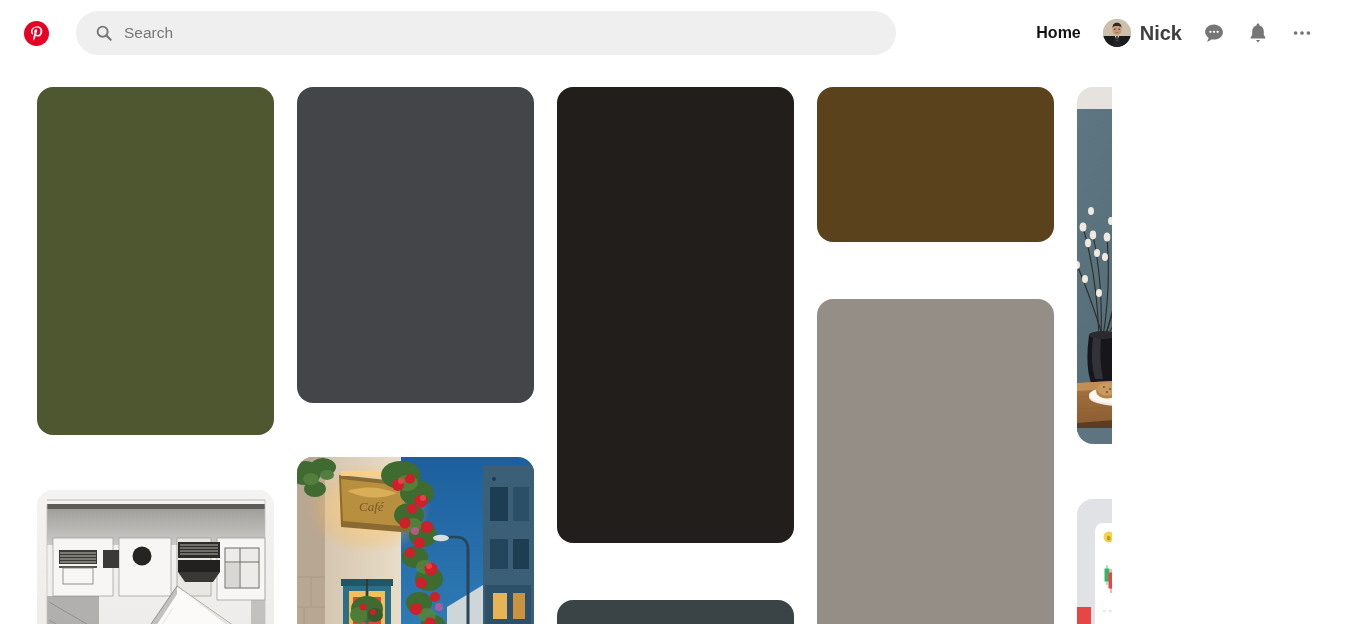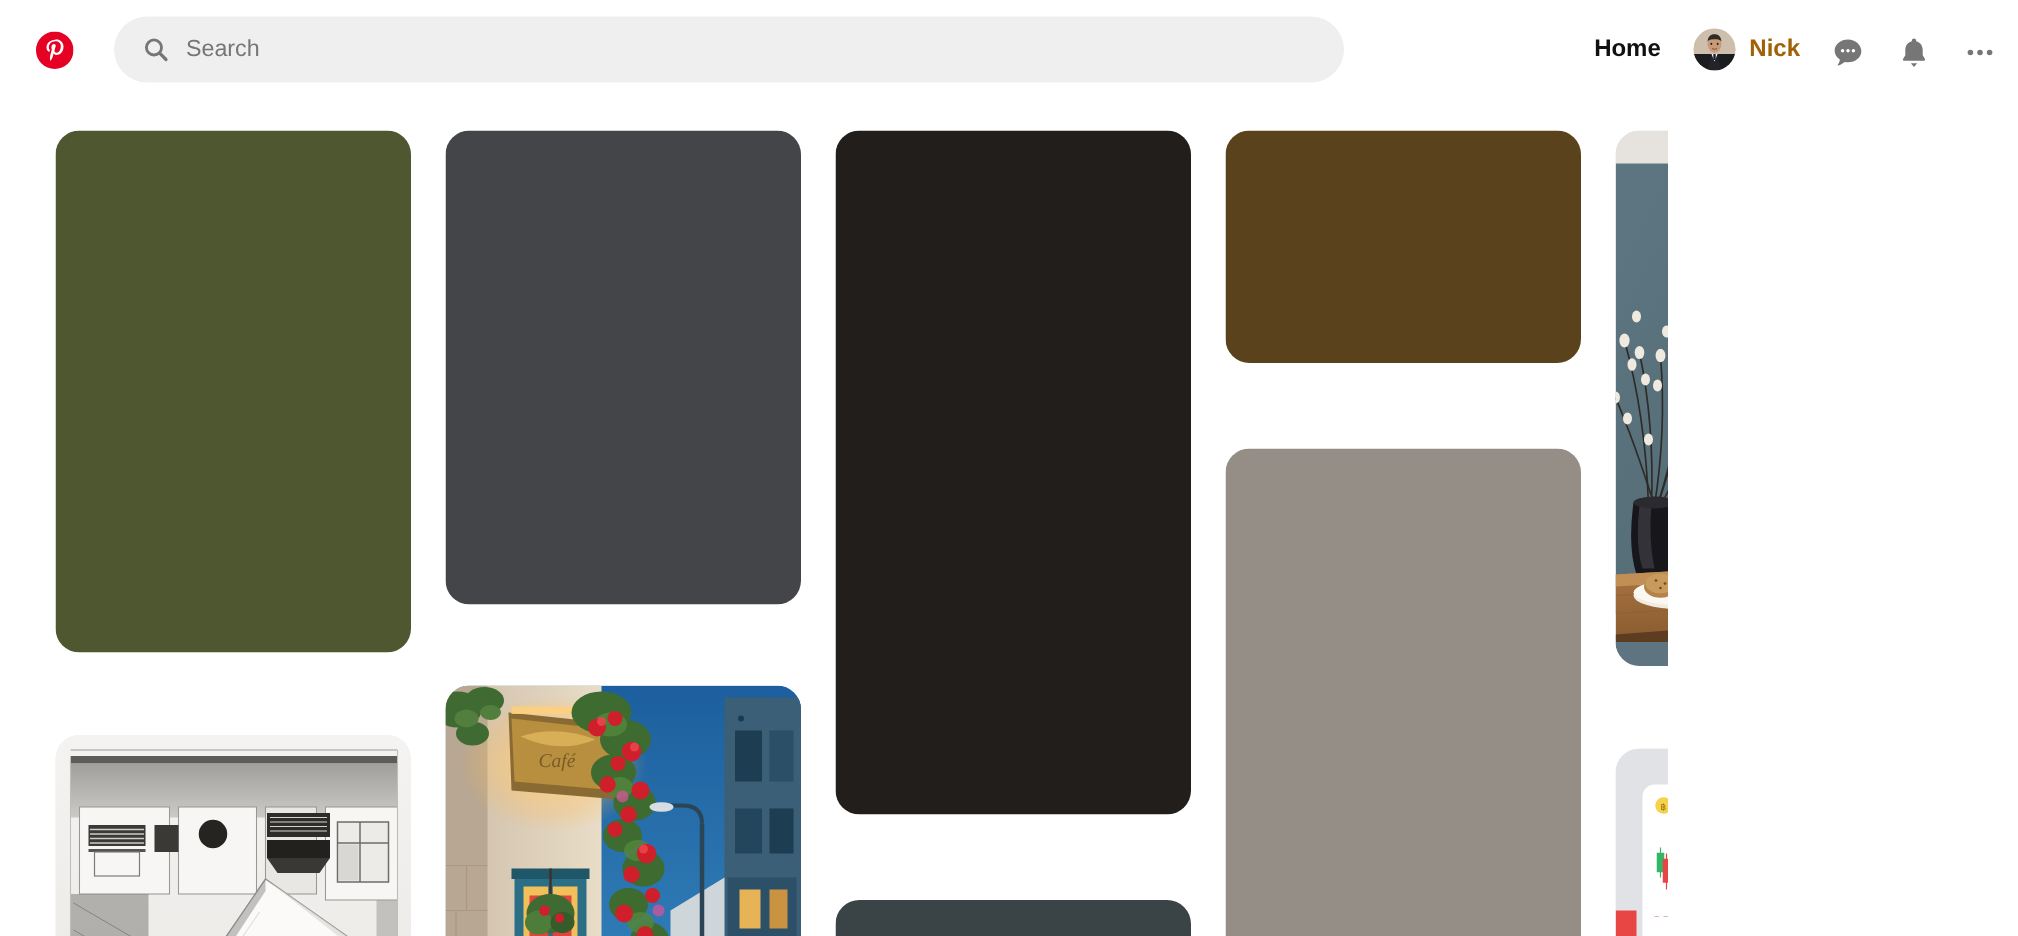--- a/index.html
+++ b/index.html
@@ -67,23 +67,23 @@
     position: absolute;
     left: 19px;
     top: 13px;
     width: 18px;
     height: 18px;
     pointer-events: none;
   }
 
   .nav-right {
     display: flex;
-    align-items: flex-end;
+    align-items: center;
     margin-left: auto;
-    padding-right: 3px;
+    padding-right: 21px;
     height: 48px;
   }
 
   .nav-link {
     font-size: 16px;
     padding: 0 14px;
     height: 48px;
     line-height: 48px;
     cursor: pointer;
     white-space: nowrap;
@@ -105,23 +105,23 @@
     height: 28px;
     border-radius: 50%;
     overflow: hidden;
     flex: 0 0 auto;
     position: relative;
     background: #c9bba8;
   }
   .avatar svg { display: block; width: 28px; height: 28px; }
   .account-name {
     margin-left: 9px;
-    font-size: 16px;
+    font-size: 20px;
     font-weight: bold;
-    color: #a16207;
+    color: #404040;
     white-space: nowrap;
   }
 
   .icon-button {
     width: 44px;
     height: 44px;
     display: flex;
     align-items: center;
     justify-content: center;
     cursor: pointer;

